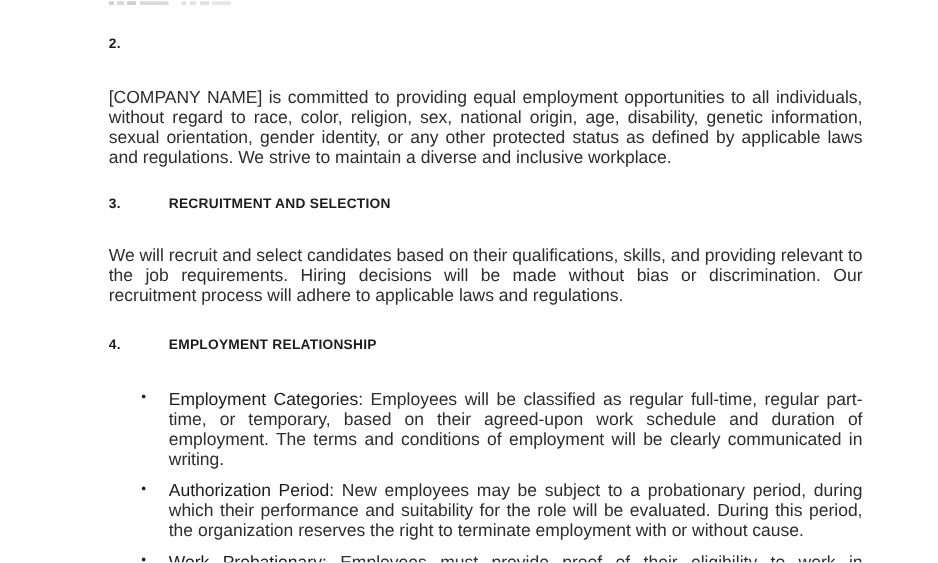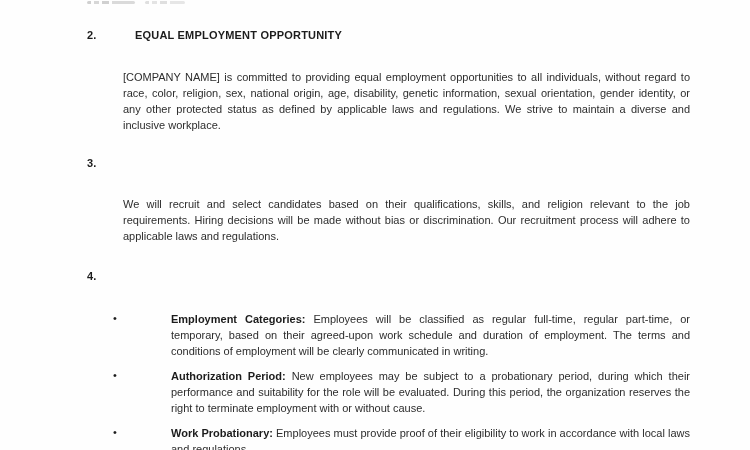--- a/index.html
+++ b/index.html
@@ -52,69 +52,69 @@
   .heading-num { width: 48px; flex: none; }
 
   .h-s2 { margin-top: 29px; }
   .p-s2 { margin-top: 28px; }
   .h-s3 { margin-top: 24px; }
   .p-s3 { margin-top: 27px; }
   .h-s4 { margin-top: 26px; }
   .bullet-list { margin-top: 29px; }
 
   p.body-text {
-    font-size: 11px;
+    font-size: 14px;
     line-height: 16px;
     text-align: justify;
     color: #2d2d2d;
-    margin-left: 36px;
   }
 
   .bullet {
     position: relative;
     padding-left: 48px;
     margin-top: 9px;
   }
   .bullet:first-child { margin-top: 0; }
   .bullet-dot {
     position: absolute;
     left: 26px;
     top: -1px;
     font-size: 11px;
     line-height: 16px;
     color: #1c1c1c;
   }
   .bullet p.body-text { display: block; }
   .bullet-label {
-    font-weight: bold;
+    font-weight: normal;
     color: #1c1c1c;
   }
 </style>
 </head>
 <body>
 
 <div class="page">
 
   <div class="clip-frag">
     <span class="m1"></span><span class="m2"></span>
   </div>
 
   <div class="heading-row h-s2">
     <span class="heading-num">2.</span>
-    <span class="heading-title">EQUAL EMPLOYMENT OPPORTUNITY</span>
   </div>
   <p class="body-text p-s2">[COMPANY NAME] is committed to providing equal employment opportunities to all individuals, without regard to race, color, religion, sex, national origin, age, disability, genetic information, sexual orientation, gender identity, or any other protected status as defined by applicable laws and regulations. We strive to maintain a diverse and inclusive workplace.</p>
 
   <div class="heading-row h-s3">
     <span class="heading-num">3.</span>
+    <span class="heading-title">RECRUITMENT AND SELECTION</span>
   </div>
-  <p class="body-text p-s3">We will recruit and select candidates based on their qualifications, skills, and religion relevant to the job requirements. Hiring decisions will be made without bias or discrimination. Our recruitment process will adhere to applicable laws and regulations.</p>
+  <p class="body-text p-s3">We will recruit and select candidates based on their qualifications, skills, and providing relevant to the job requirements. Hiring decisions will be made without bias or discrimination. Our recruitment process will adhere to applicable laws and regulations.</p>
 
   <div class="heading-row h-s4">
     <span class="heading-num">4.</span>
+    <span class="heading-title">EMPLOYMENT RELATIONSHIP</span>
   </div>
 
   <div class="bullet-list">
 
     <div class="bullet">
       <span class="bullet-dot">•</span>
       <p class="body-text"><span class="bullet-label">Employment Categories:</span> <span>Employees will be classified as regular full-time, regular part-time, or temporary, based on their agreed-upon work schedule and duration of employment. The terms and conditions of employment will be clearly communicated in writing.</span></p>
     </div>
 
     <div class="bullet">

